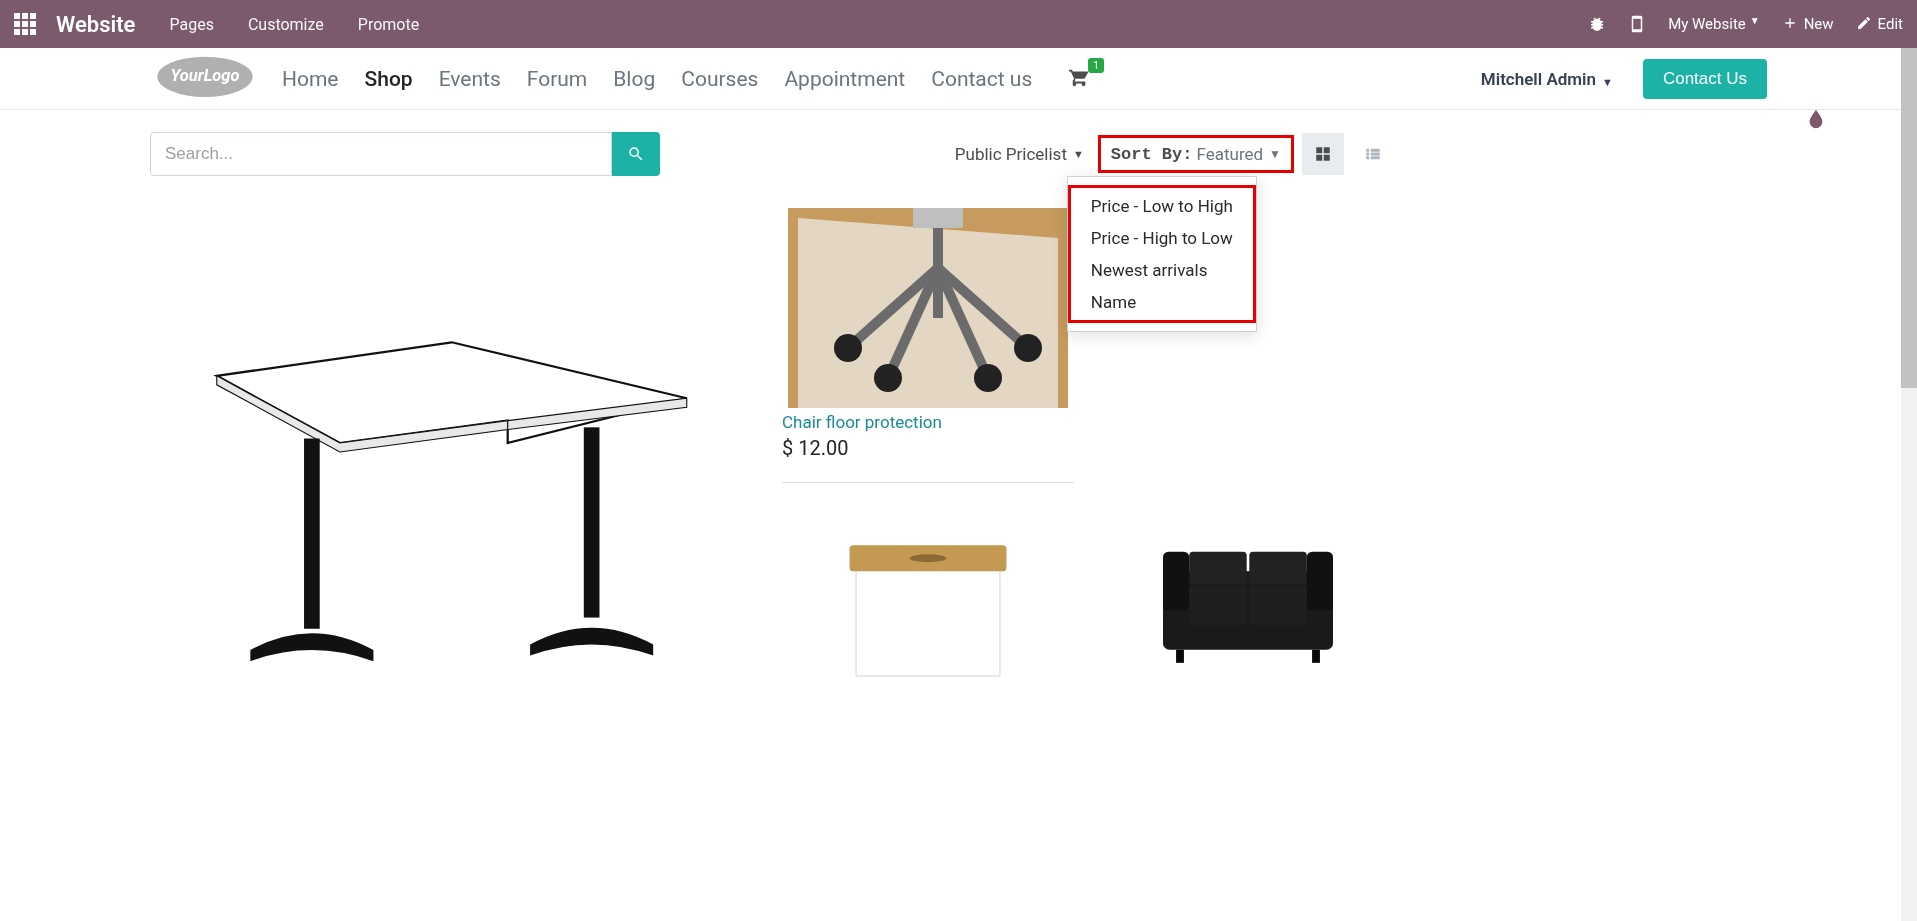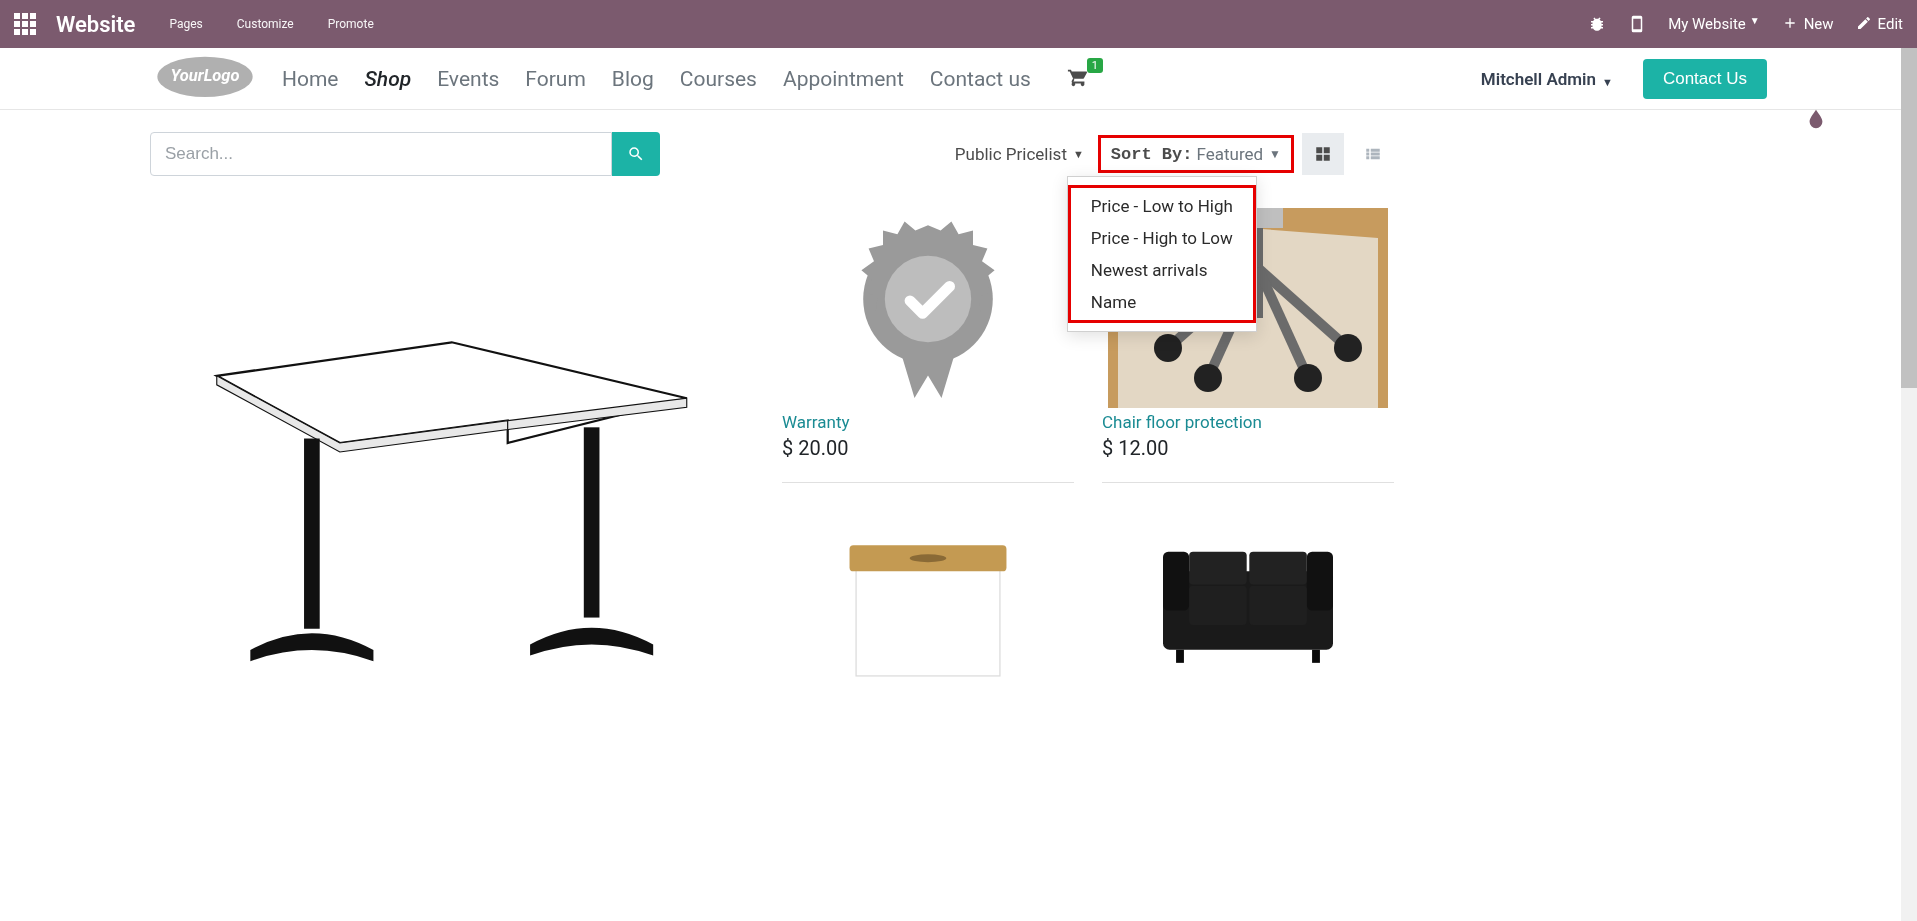--- a/index.html
+++ b/index.html
@@ -3,33 +3,33 @@
 <meta charset="utf-8">
 <style>
   * { box-sizing: border-box; margin: 0; padding: 0; }
   body { font-family: -apple-system, BlinkMacSystemFont, "Segoe UI", Roboto, "Helvetica Neue", sans-serif; background: #fff; color: #4c4c4c; overflow-x: hidden; }
   
   
   .admin-bar { background: #7b5a6e; height: 48px; display: flex; align-items: center; color: #fff; padding: 0 14px; }
   .admin-bar .apps { width: 24px; display: flex; flex-wrap: wrap; gap: 2px; margin-right: 18px; cursor: pointer; }
   .admin-bar .apps span { width: 6px; height: 6px; background: #fff; }
   .admin-bar .brand { font-size: 22px; font-weight: 600; margin-right: 34px; }
-  .admin-bar .menu-link { font-size: 12px; margin-right: 34px; cursor: pointer; opacity: .95; }
+  .admin-bar .menu-link { font-size: 16px; margin-right: 34px; cursor: pointer; opacity: .95; }
   .admin-bar .spacer { flex: 1; }
   .admin-bar .right-item { margin-left: 22px; cursor: pointer; display: inline-flex; align-items: flex-start; font-size: 15px; }
   .admin-bar .caret { margin-left: 4px; font-size: 10px; }
   .admin-bar svg { width: 16px; height: 16px; fill: #fff; }
   .admin-bar .icon18 svg { width: 18px; height: 18px; }
 
   
   .site-nav { height: 62px; border-bottom: 1px solid #e6e6e6; display: flex; align-items: center; padding: 0 150px; position: relative; }
   .logo-wrap { width: 110px; margin-right: 22px; }
   .logo-wrap svg { width: 100%; }
   .nav-link { margin-right: 26px; font-size: 21px; color: #6c757d; cursor: pointer; }
-  .nav-link.active { color: #212529; font-weight: 500; font-style: italic; }
+  .nav-link.active { color: #212529; font-weight: 500; }
   .cart { position: relative; margin-left: 10px; cursor: pointer; }
   .cart .badge { position: absolute; top: -8px; right: -14px; background: #28a745; color: #fff; font-size: 11px; border-radius: 3px; padding: 1px 5px; }
   .site-nav .spacer { flex: 1; }
   .user-drop { font-size: 17px; font-weight: 600; color: #374151; margin-right: 30px; display: inline-flex; align-items: flex-end; cursor: pointer; }
   .contact-btn { background: #1cb3a6; color: #fff; border: none; padding: 10px 20px; font-size: 17px; border-radius: 4px; cursor: pointer; }
   .drop-indicator { position: absolute; right: 90px; top: 60px; }
   .drop-indicator svg { width: 22px; height: 22px; fill: #7b5a6e; }
 
   
   .content { padding: 22px 150px; position: relative; width: 1544px; }
@@ -203,45 +203,20 @@
           <path d="M300 190 L300 198 L460 178 L460 170 Z" fill="#e8e8e8" stroke="#111" stroke-width="1"></path>
           <rect x="118" y="206" width="14" height="170" fill="#111"></rect>
           <path d="M70 395 Q125 365 180 395 L180 405 Q125 385 70 405 Z" fill="#111"></path>
           <rect x="368" y="196" width="14" height="170" fill="#111"></rect>
           <path d="M320 390 Q375 360 430 390 L430 400 Q375 380 320 400 Z" fill="#111"></path>
         </svg>
       </div>
     </div>
     <div class="small-cols">
       <div class="small-row">
-        <div class="card">
-          <div class="thumb">
-            <svg viewBox="0 0 200 200" width="180" height="180">
-              <g fill="#9a9a9a">
-                <circle cx="100" cy="90" r="72"></circle>
-                <g transform="translate(100,90)">
-                  <circle r="78" fill="none" stroke="#9a9a9a" stroke-width="0"></circle>
-                </g>
-                <g>
-                  <g transform="translate(100,90)">
-                    <g>
-                      <path d="M0 -82 L14 -76 L26 -86 L34 -72 L50 -76 L50 -60 L66 -56 L60 -42 L74 -32 L62 -22 L70 -8 L56 -2 L58 14 L42 14 L38 30 L24 24 L14 38 L2 28 L-12 38 L-22 24 L-38 30 L-42 14 L-58 14 L-56 -2 L-70 -8 L-62 -22 L-74 -32 L-60 -42 L-66 -56 L-50 -60 L-50 -76 L-34 -72 L-26 -86 L-14 -76 Z" fill="#9a9a9a"></path>
-                    </g>
-                  </g>
-                </g>
-                <path d="M70 150 L85 200 L100 175 L115 200 L130 150 Z" fill="#9a9a9a"></path>
-              </g>
-              <circle cx="100" cy="90" r="48" fill="#bdbdbd"></circle>
-              <path d="M80 92 L94 106 L124 76" stroke="#fff" stroke-width="12" fill="none" stroke-linecap="round" stroke-linejoin="round"></path>
-            </svg>
-          </div>
-          <div class="title">Warranty</div>
-          <div class="price">$ 20.00</div>
-          <div class="divider"></div>
-        </div>
         <div class="card">
           <div class="thumb">
             <svg viewBox="0 0 280 200" width="280" height="200">
               <rect x="0" y="0" width="280" height="200" fill="#c79b5e"></rect>
               <path d="M10 10 L270 30 L270 200 L10 200 Z" fill="#e8e2d6" opacity=".85"></path>
               <g stroke="#6b6b6b" stroke-width="10" fill="none">
                 <line x1="150" y1="15" x2="150" y2="110"></line>
                 <line x1="150" y1="60" x2="60" y2="140"></line>
                 <line x1="150" y1="60" x2="240" y2="140"></line>
                 <line x1="150" y1="60" x2="100" y2="170"></line>

